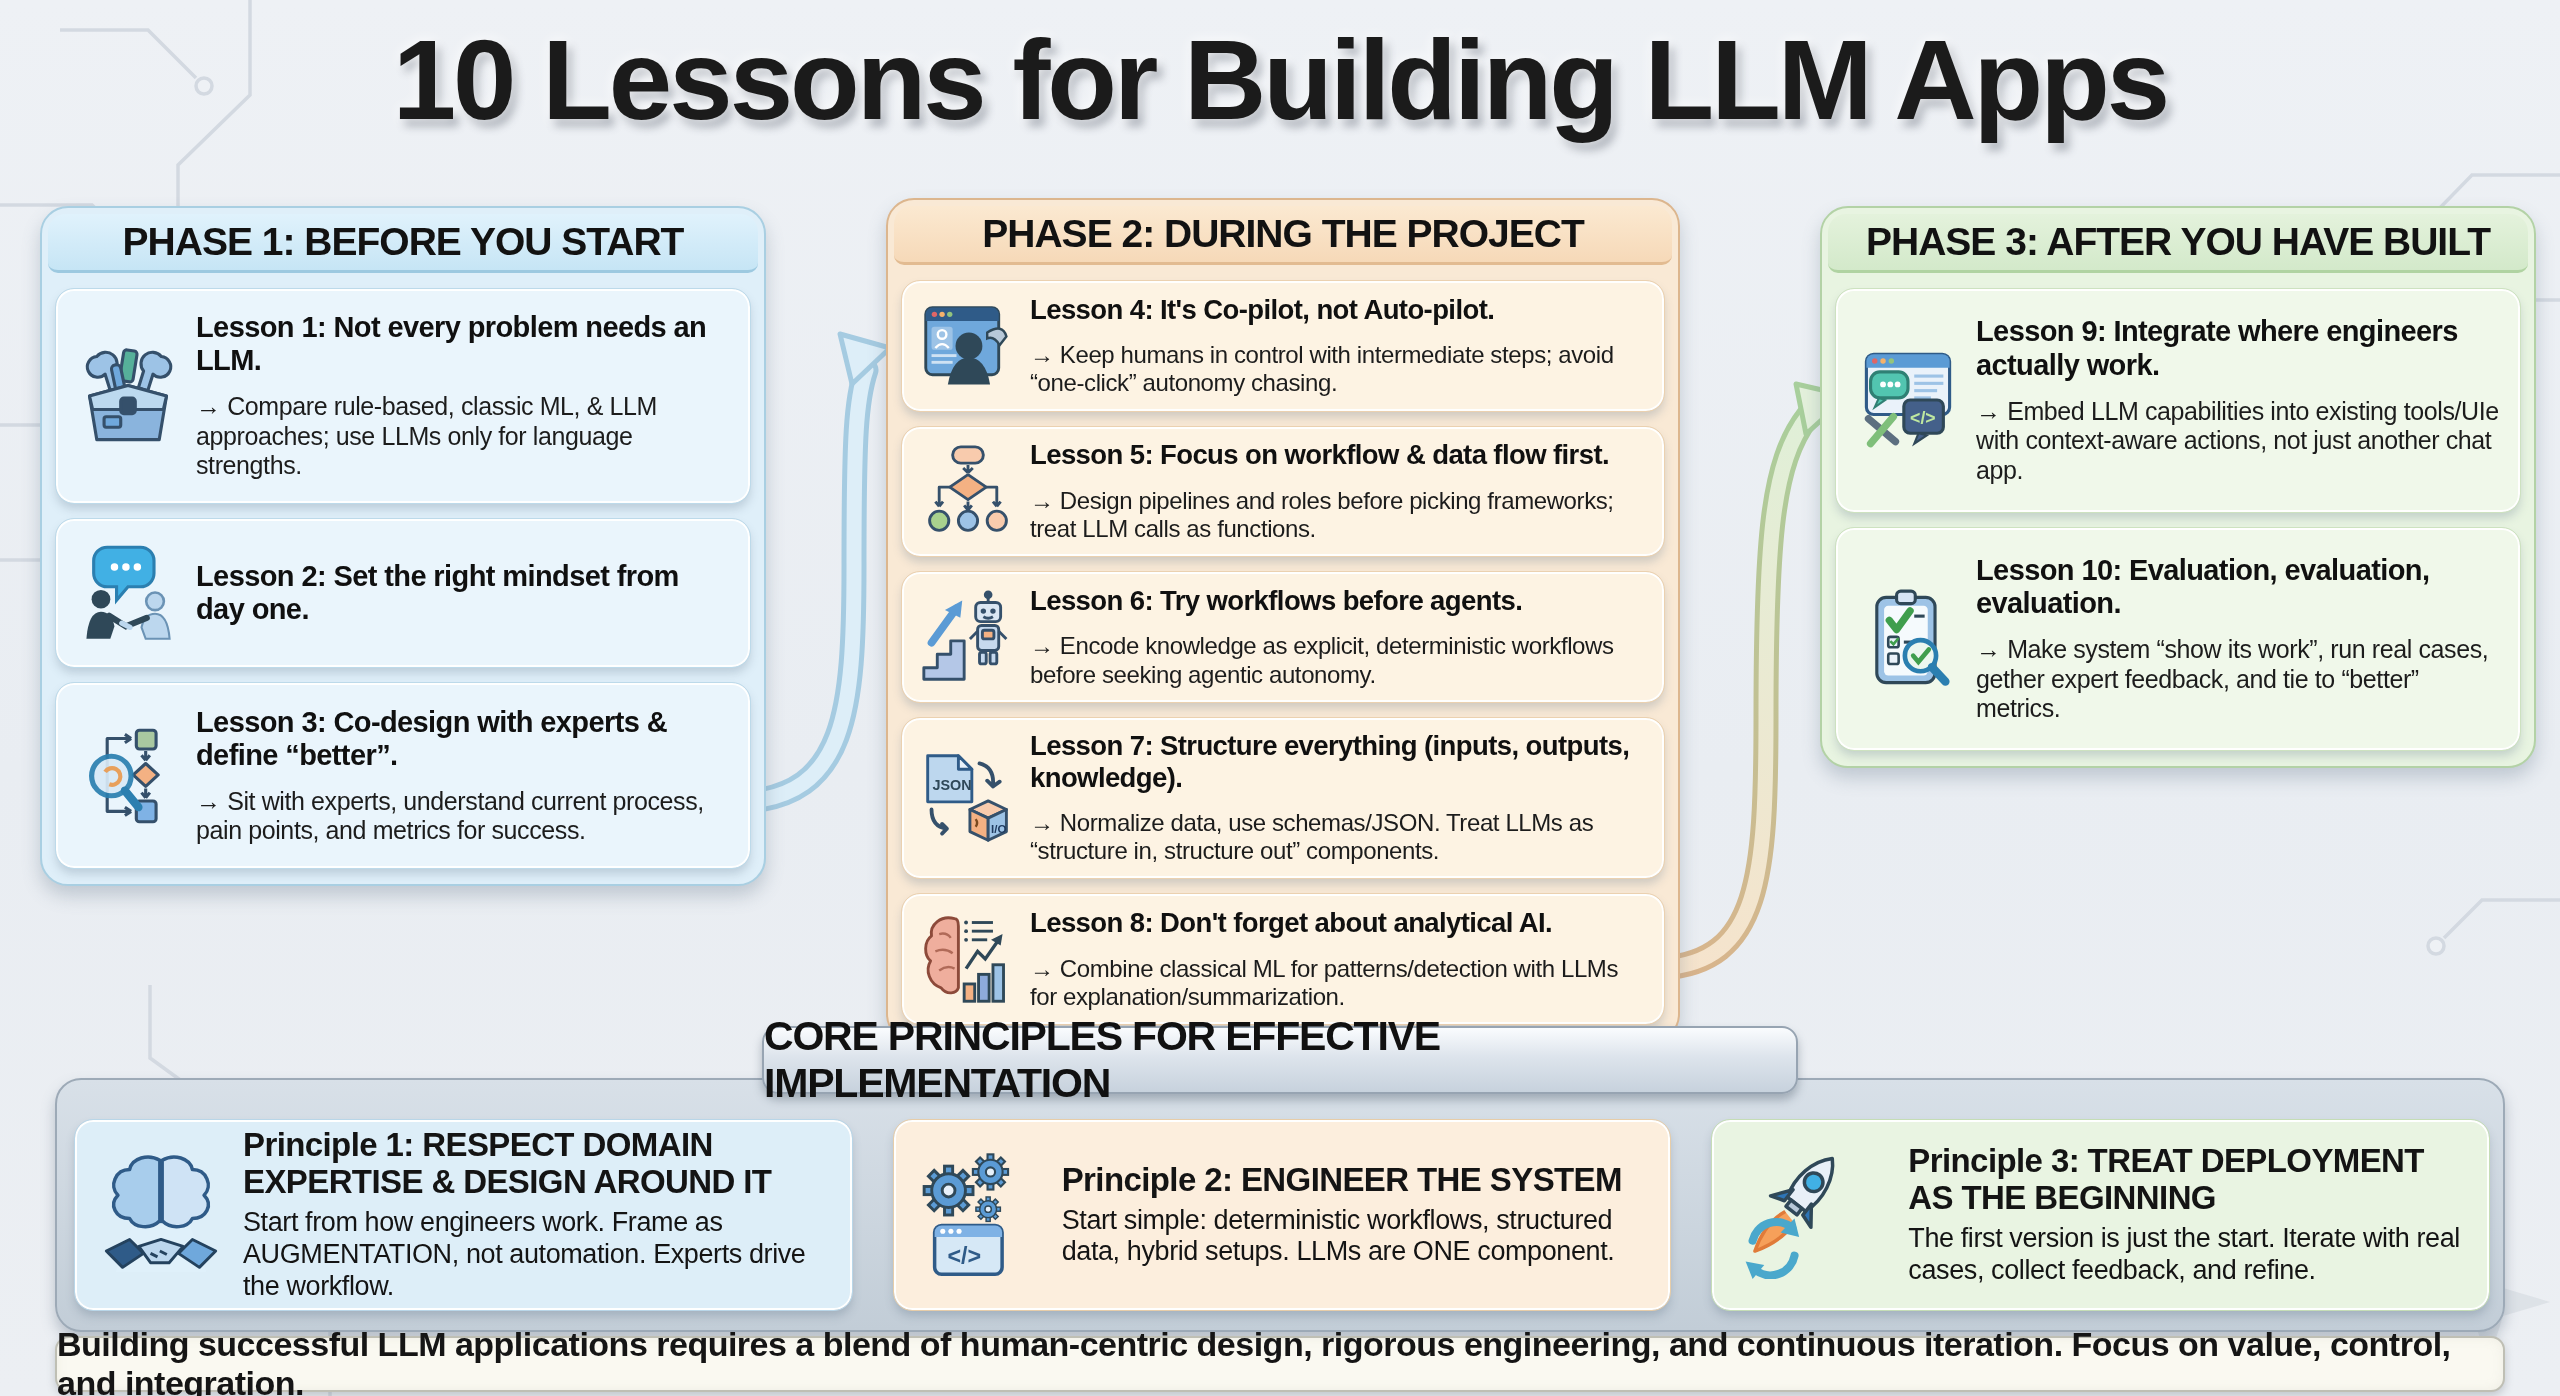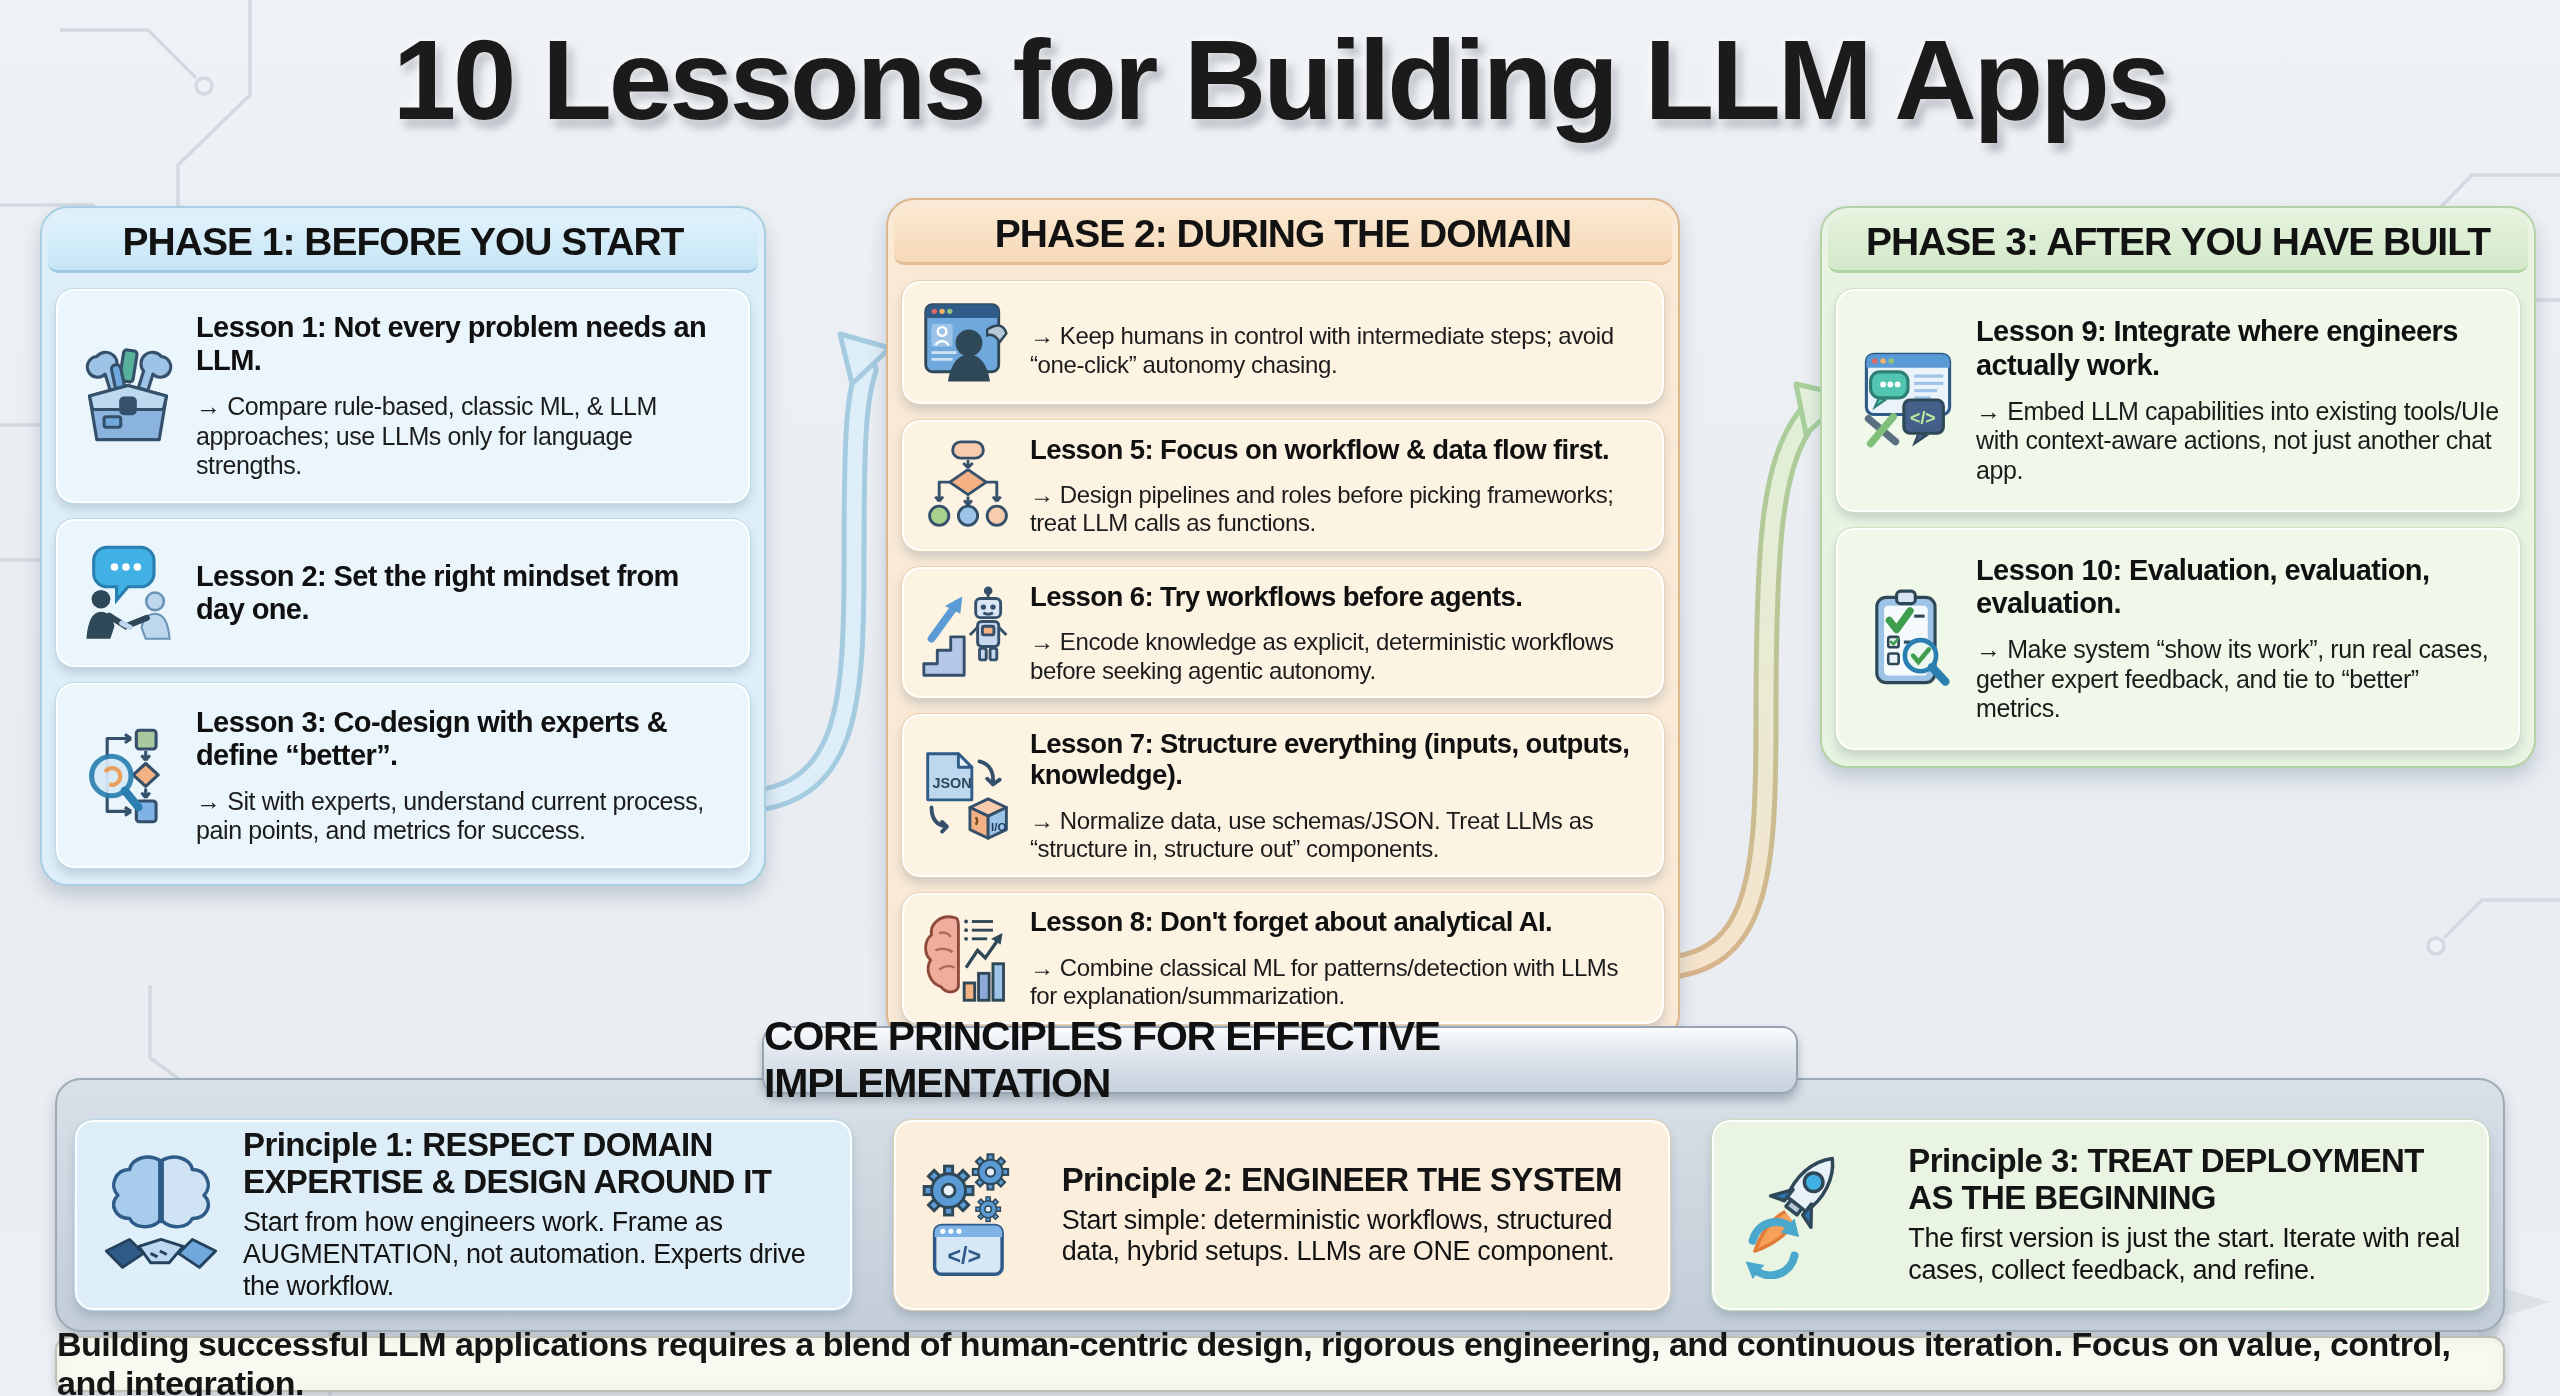--- a/index.html
+++ b/index.html
@@ -216,21 +216,21 @@
         <div class="card-text">
           <div class="card-title">Lesson 3: Co-design with experts &amp; define “better”.</div>
           <div class="card-sub">→ Sit with experts, understand current process, pain points, and metrics for success.</div>
         </div>
       </div>
 
     </div>
   </div>
 
   <div class="phase phase--peach" style="left:886px;top:198px;width:790px;min-height:840px;">
-    <div class="phase-header">PHASE 2: DURING THE DOMAIN</div>
+    <div class="phase-header">PHASE 2: DURING THE PROJECT</div>
     <div class="phase-body">
 
       <div class="card">
         <span class="icon">
           <svg viewBox="0 0 100 100">
             <rect x="6" y="10" width="76" height="70" rx="7" fill="#6fa8dc" stroke="#2f4858" stroke-width="3"></rect>
             <path d="M6 24 h76 v-7 a7 7 0 0 0 -7 -7 h-62 a7 7 0 0 0 -7 7 z" fill="#2f5b88"></path>
             <circle cx="15" cy="17" r="2.8" fill="#e06666"></circle>
               <circle cx="23" cy="17" r="2.8" fill="#f6b26b"></circle>
               <circle cx="31" cy="17" r="2.8" fill="#93c47d"></circle>
@@ -238,20 +238,21 @@
             <circle cx="23" cy="38" r="4.5" fill="none" stroke="#fff" stroke-width="2.5"></circle>
             <path d="M16 52 q7 -8 14 0" stroke="#fff" stroke-width="2.5" fill="none"></path>
             <line x1="12" y1="60" x2="38" y2="60" stroke="#cfe2f3" stroke-width="3"></line>
             <line x1="12" y1="67" x2="34" y2="67" stroke="#cfe2f3" stroke-width="3"></line>
             <path d="M70 36 q16 -10 20 4 l-7 9 q-6 -10 -13 -7 z" fill="#b7c8d8" stroke="#2f4858" stroke-width="2.5"></path>
             <circle cx="51" cy="50" r="14" fill="#2f4858"></circle>
             <path d="M29 90 q5 -28 22 -28 q17 0 22 28 z" fill="#2f4858"></path>
           </svg>
         </span>
         <div class="card-text">
+          <div class="card-title">Lesson 4: It's Co-pilot, not Auto-pilot.</div>
           <div class="card-sub">→ Keep humans in control with intermediate steps; avoid “one-click” autonomy chasing.</div>
         </div>
       </div>
 
       <div class="card">
         <span class="icon">
           <svg viewBox="0 0 100 100">
             <g stroke="#35506b" stroke-width="3" stroke-linejoin="round">
               <rect x="34" y="4" width="32" height="17" rx="8.5" fill="#f8cbad"></rect>
               <path d="M50 23 v8 m0 0 l-5 -5 m5 5 l5 -5" fill="none"></path>

